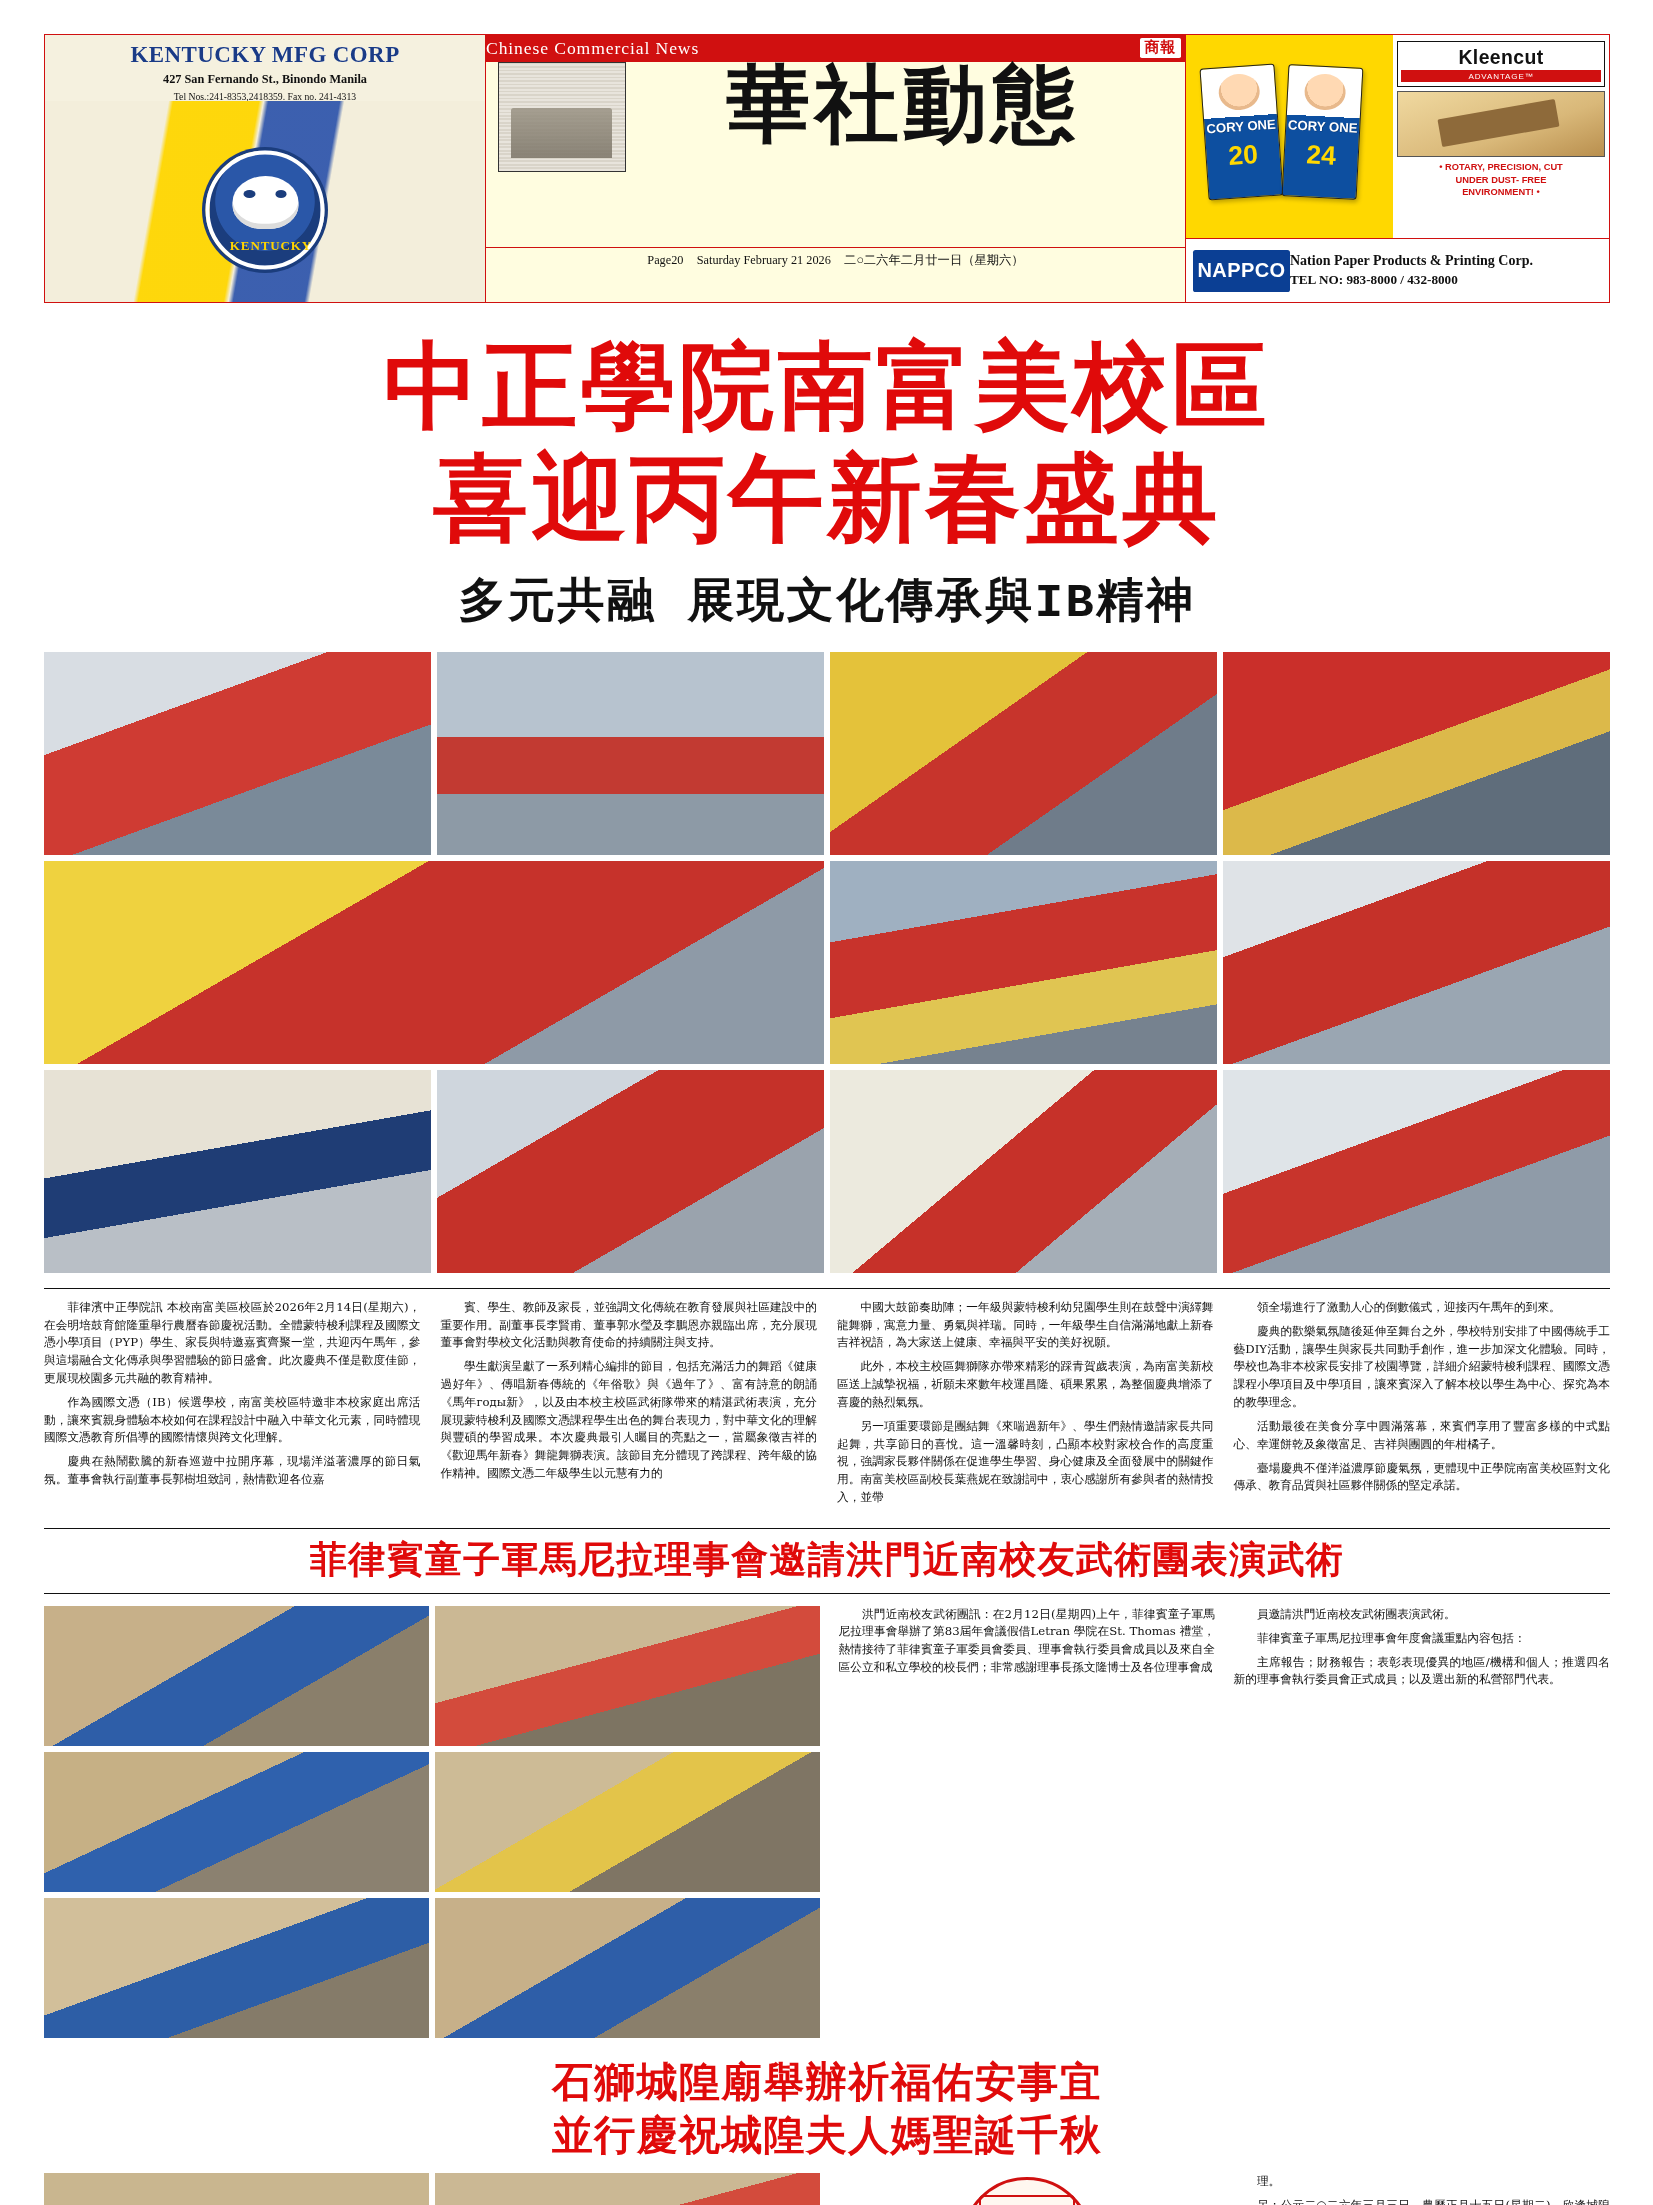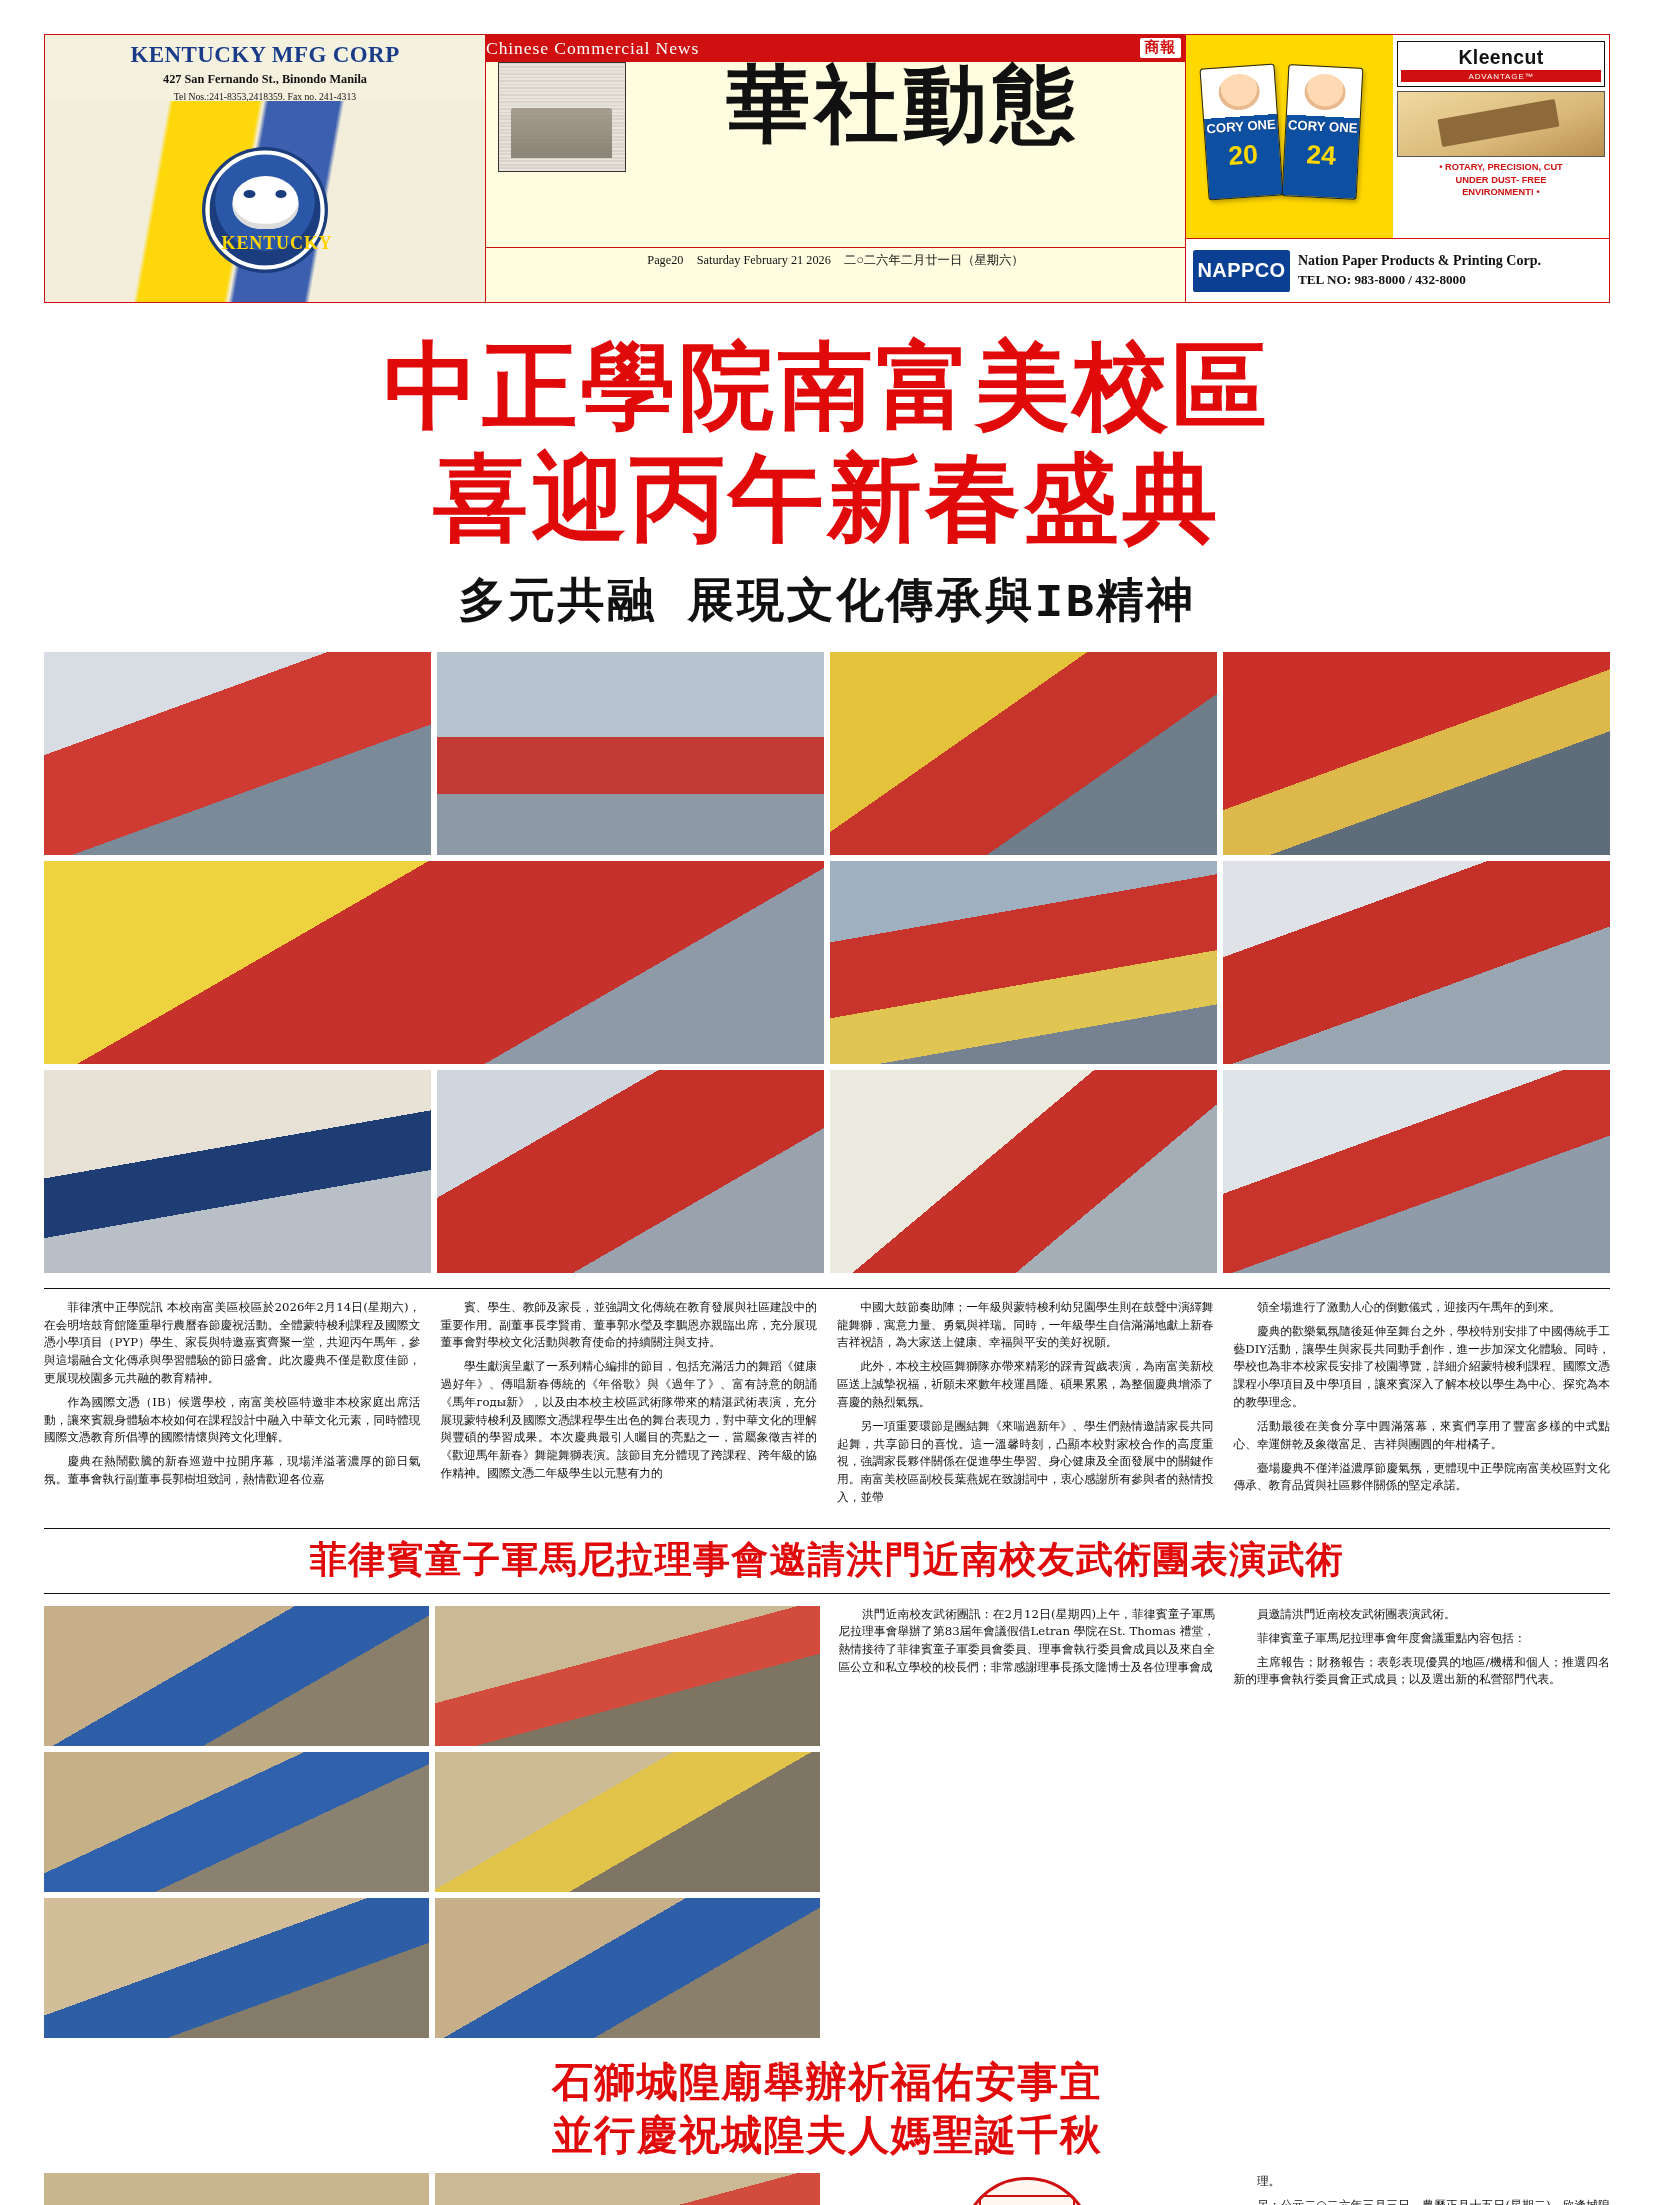--- a/index.html
+++ b/index.html
@@ -80,21 +80,21 @@
     border: 4.4px solid #ffffff;
     box-shadow: 0 0 0 3.5px #1b3d7d;
   }
   .ky-seal .seal-txt {
     position: absolute;
     left: 12px; right: 0; bottom: 11.5px;
     text-align: center;
     color: #ffd400;
     font-family: "Liberation Serif", serif;
     font-weight: bold;
-    font-size: 18px;
+    font-size: 13px;
     letter-spacing: 0.9px;
   }
   .ky-seal .seal-face {
     position: absolute;
     left: 50%; top: 44%;
     transform: translate(-50%,-50%);
     width: 66px; height: 53px;
     background: #ffffff;
     border-radius: 50% 50% 45% 45%;
     box-shadow: inset 0 -5.3px 0 #dcdcdc;
@@ -293,21 +293,21 @@
     font-size: 9.3px;
     line-height: 1.35;
     text-align: center;
   }
   .ad-bottom {
     height: 64px;
     background: #ffffff;
     display: flex;
     align-items: center;
     padding: 0 7px;
-    gap: 8px;
+    gap: 0;
     border-top: 1.3px solid #d01010;
   }
   .nappco-logo {
     width: 97px;
     height: 42px;
     background: #0b3f94;
     color: #ffffff;
     font-family: "Liberation Sans", sans-serif;
     font-weight: bold;
     font-size: 20px;

